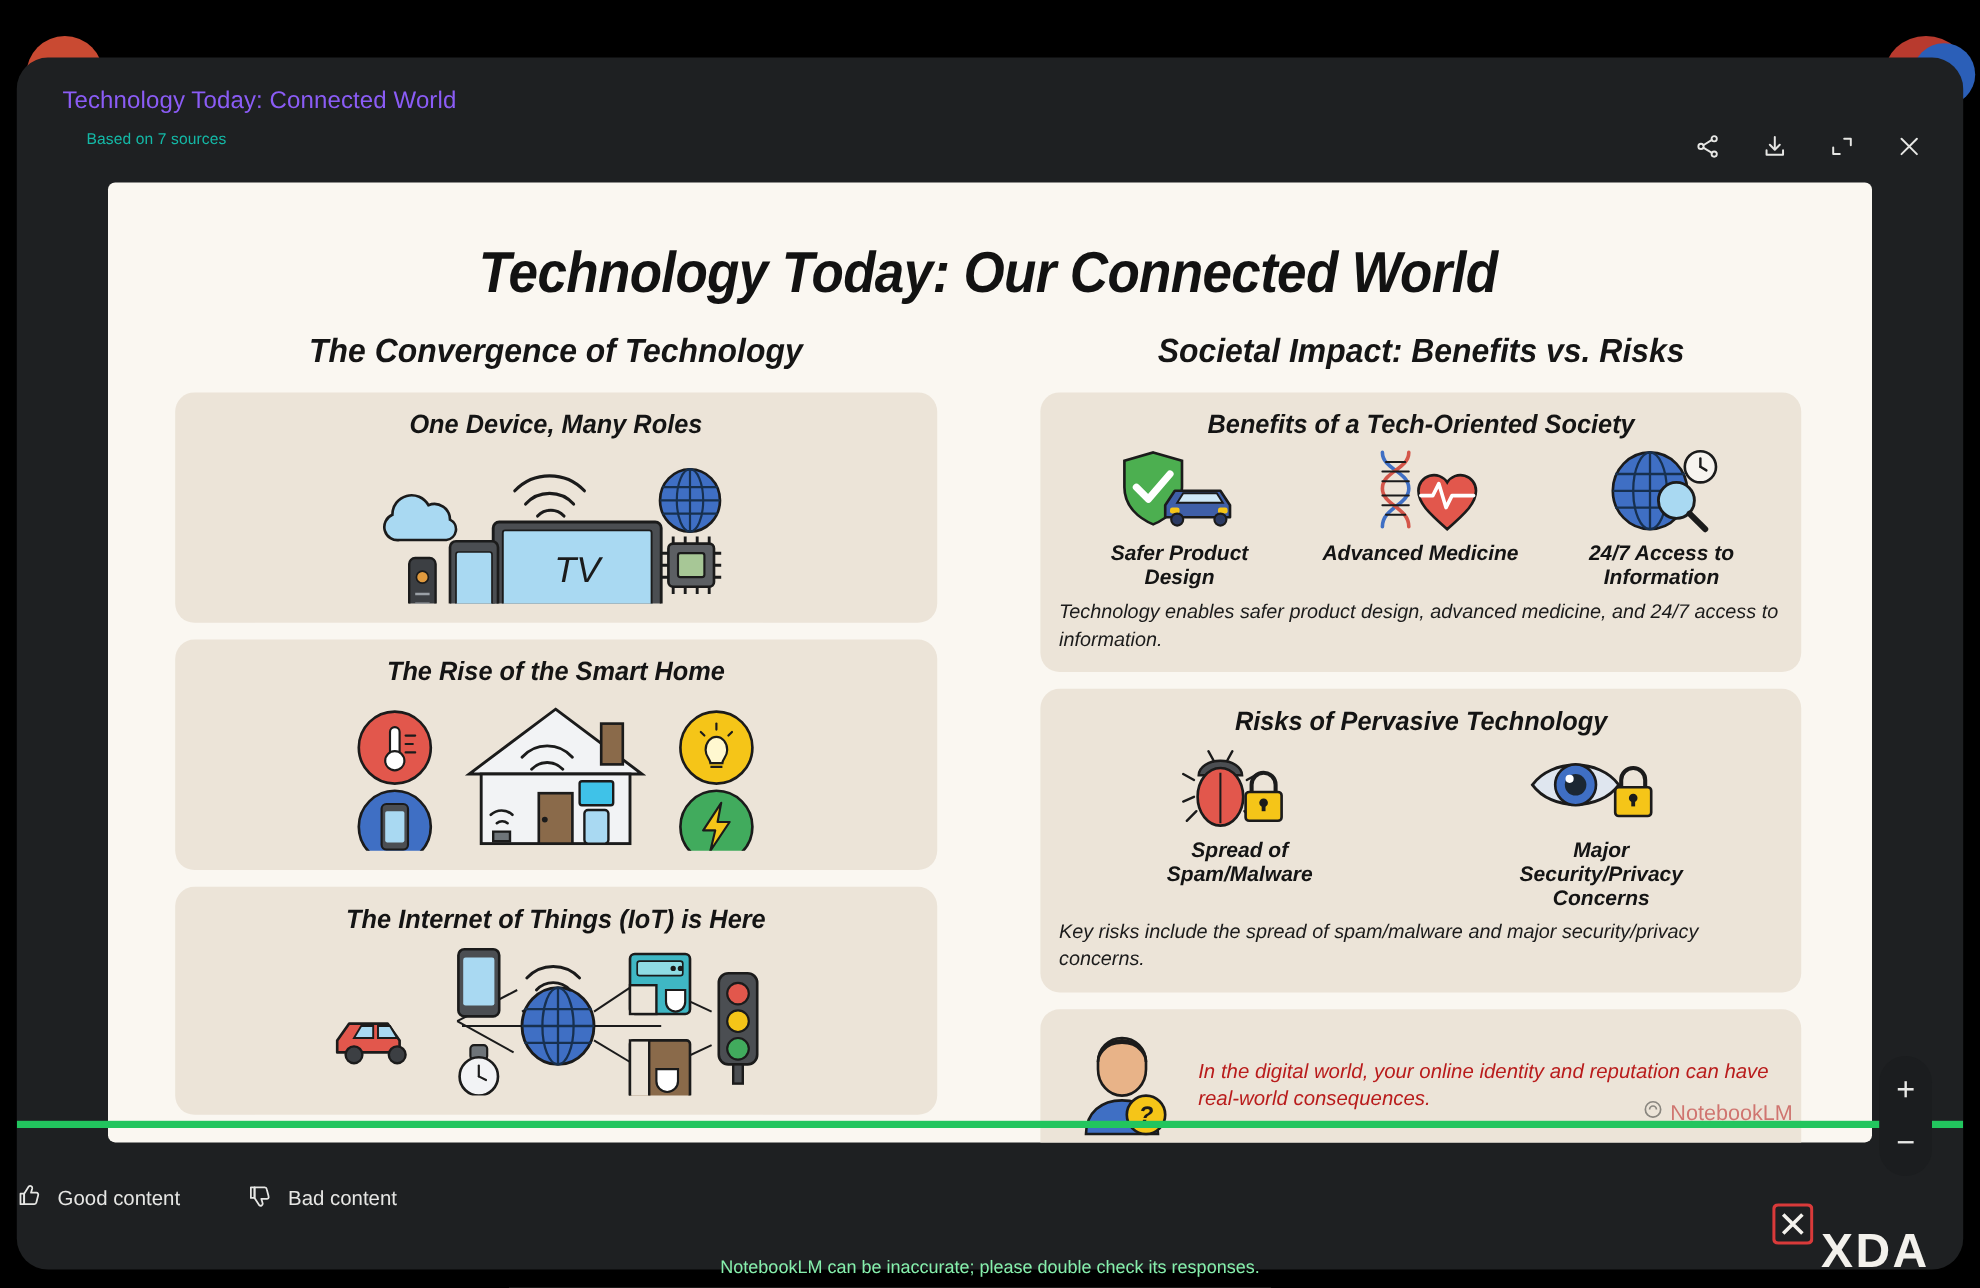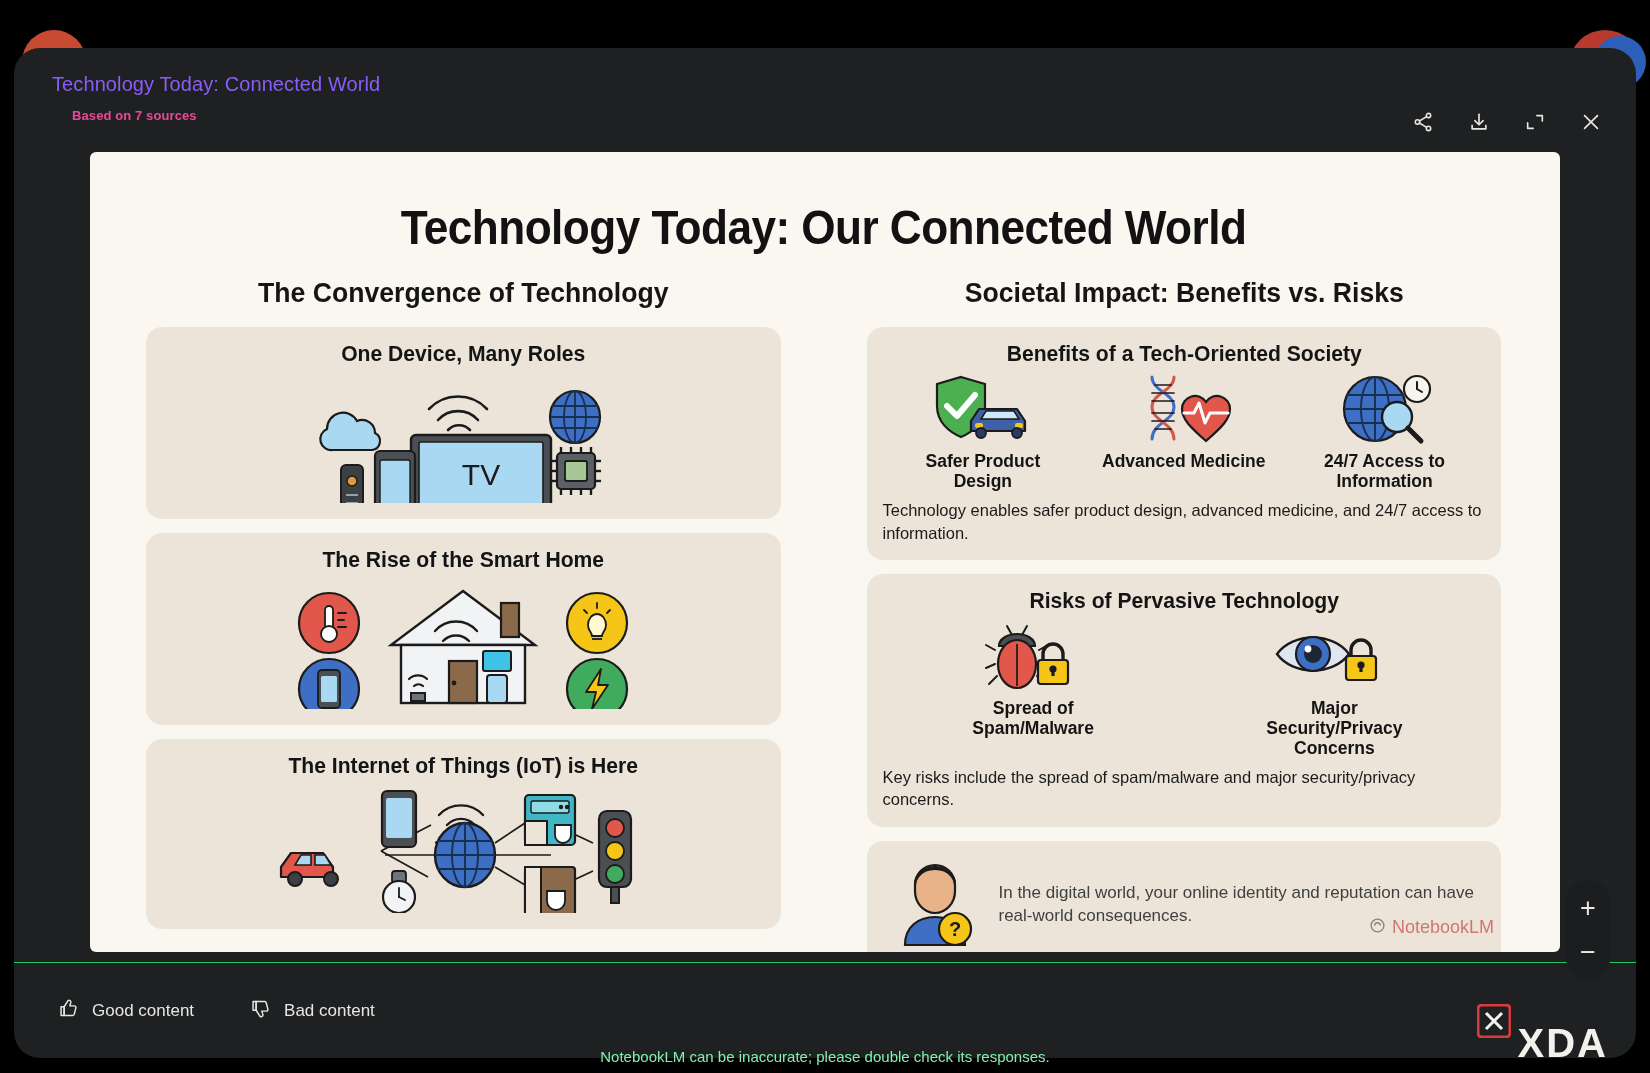--- a/index.html
+++ b/index.html
@@ -40,23 +40,23 @@
     padding: 20px 38px 0 38px;
   }
   .panel-title {
     color: #8b5cf6;
     font-size: 20px;
     font-weight: 400;
     letter-spacing: .1px;
     line-height: 32px;
   }
   .panel-sub {
-    color: #ec4899;
+    color: #14b8a6;
     font-size: 13px;
-    font-weight: 700;
+    font-weight: 400;
     margin-top: 8px;
     letter-spacing: .1px;
     padding-left: 20px;
   }
   .header-actions {
     position: absolute;
     right: 30px; top: 74px;
     transform: translateY(-50%);
     display: flex;
     align-items: center;
@@ -72,21 +72,21 @@
 
   
   .slide-wrap {
     position: absolute;
     left: 76px; top: 104px;
     width: 1470px; height: 800px;
     background: #faf7f1;
     border-radius: 6px;
     overflow: hidden;
   }
-  .slide-inner { padding: 24px 37px 0 34px; }
+  .slide-inner { padding: 24px 37px 0 34px; font-style: italic; }
   .slide-title {
     text-align: center;
     font-size: 48px;
     font-weight: 700;
     color: #121212;
     letter-spacing: -0.6px;
     margin-top: 24px;
     margin-bottom: 10px;
     transform: scaleX(.92);
   }
@@ -161,21 +161,21 @@
   .identity-text { flex: 1 1 auto; }
   .identity-title {
     font-size: 23px;
     font-weight: 700;
     color: #111;
     margin-bottom: 4px;
   }
   .identity-desc {
     font-size: 17px;
     line-height: 1.34;
-    color: #404040;
+    color: #b91c1c;
   }
 
   
   .zoom-ctl {
     position: absolute;
     right: 26px; bottom: 78px;
     width: 44px;
     background: #1b1d1f;
     border-radius: 22px;
     display: flex;
@@ -217,25 +217,24 @@
     font-weight: 700;
     color: #f3f1ec;
     letter-spacing: 2px;
     margin-top: 42px;
   }
 
   
   .panel-footer {
     position: absolute;
     left: 0; right: 0; bottom: 0;
-    height: 96px;
-    border-top: 1px solid #22c55e;
+    height: 124px;
+    border-top: 6px solid #22c55e;
     display: flex;
     align-items: center;
-    padding-left: 44px;
     gap: 56px;
   }
   .fb-btn {
     display: flex; align-items: center; gap: 13px;
     color: #e6e6e4;
     font-size: 17px;
     cursor: pointer;
   }
   .disclaimer {
     position: absolute;

